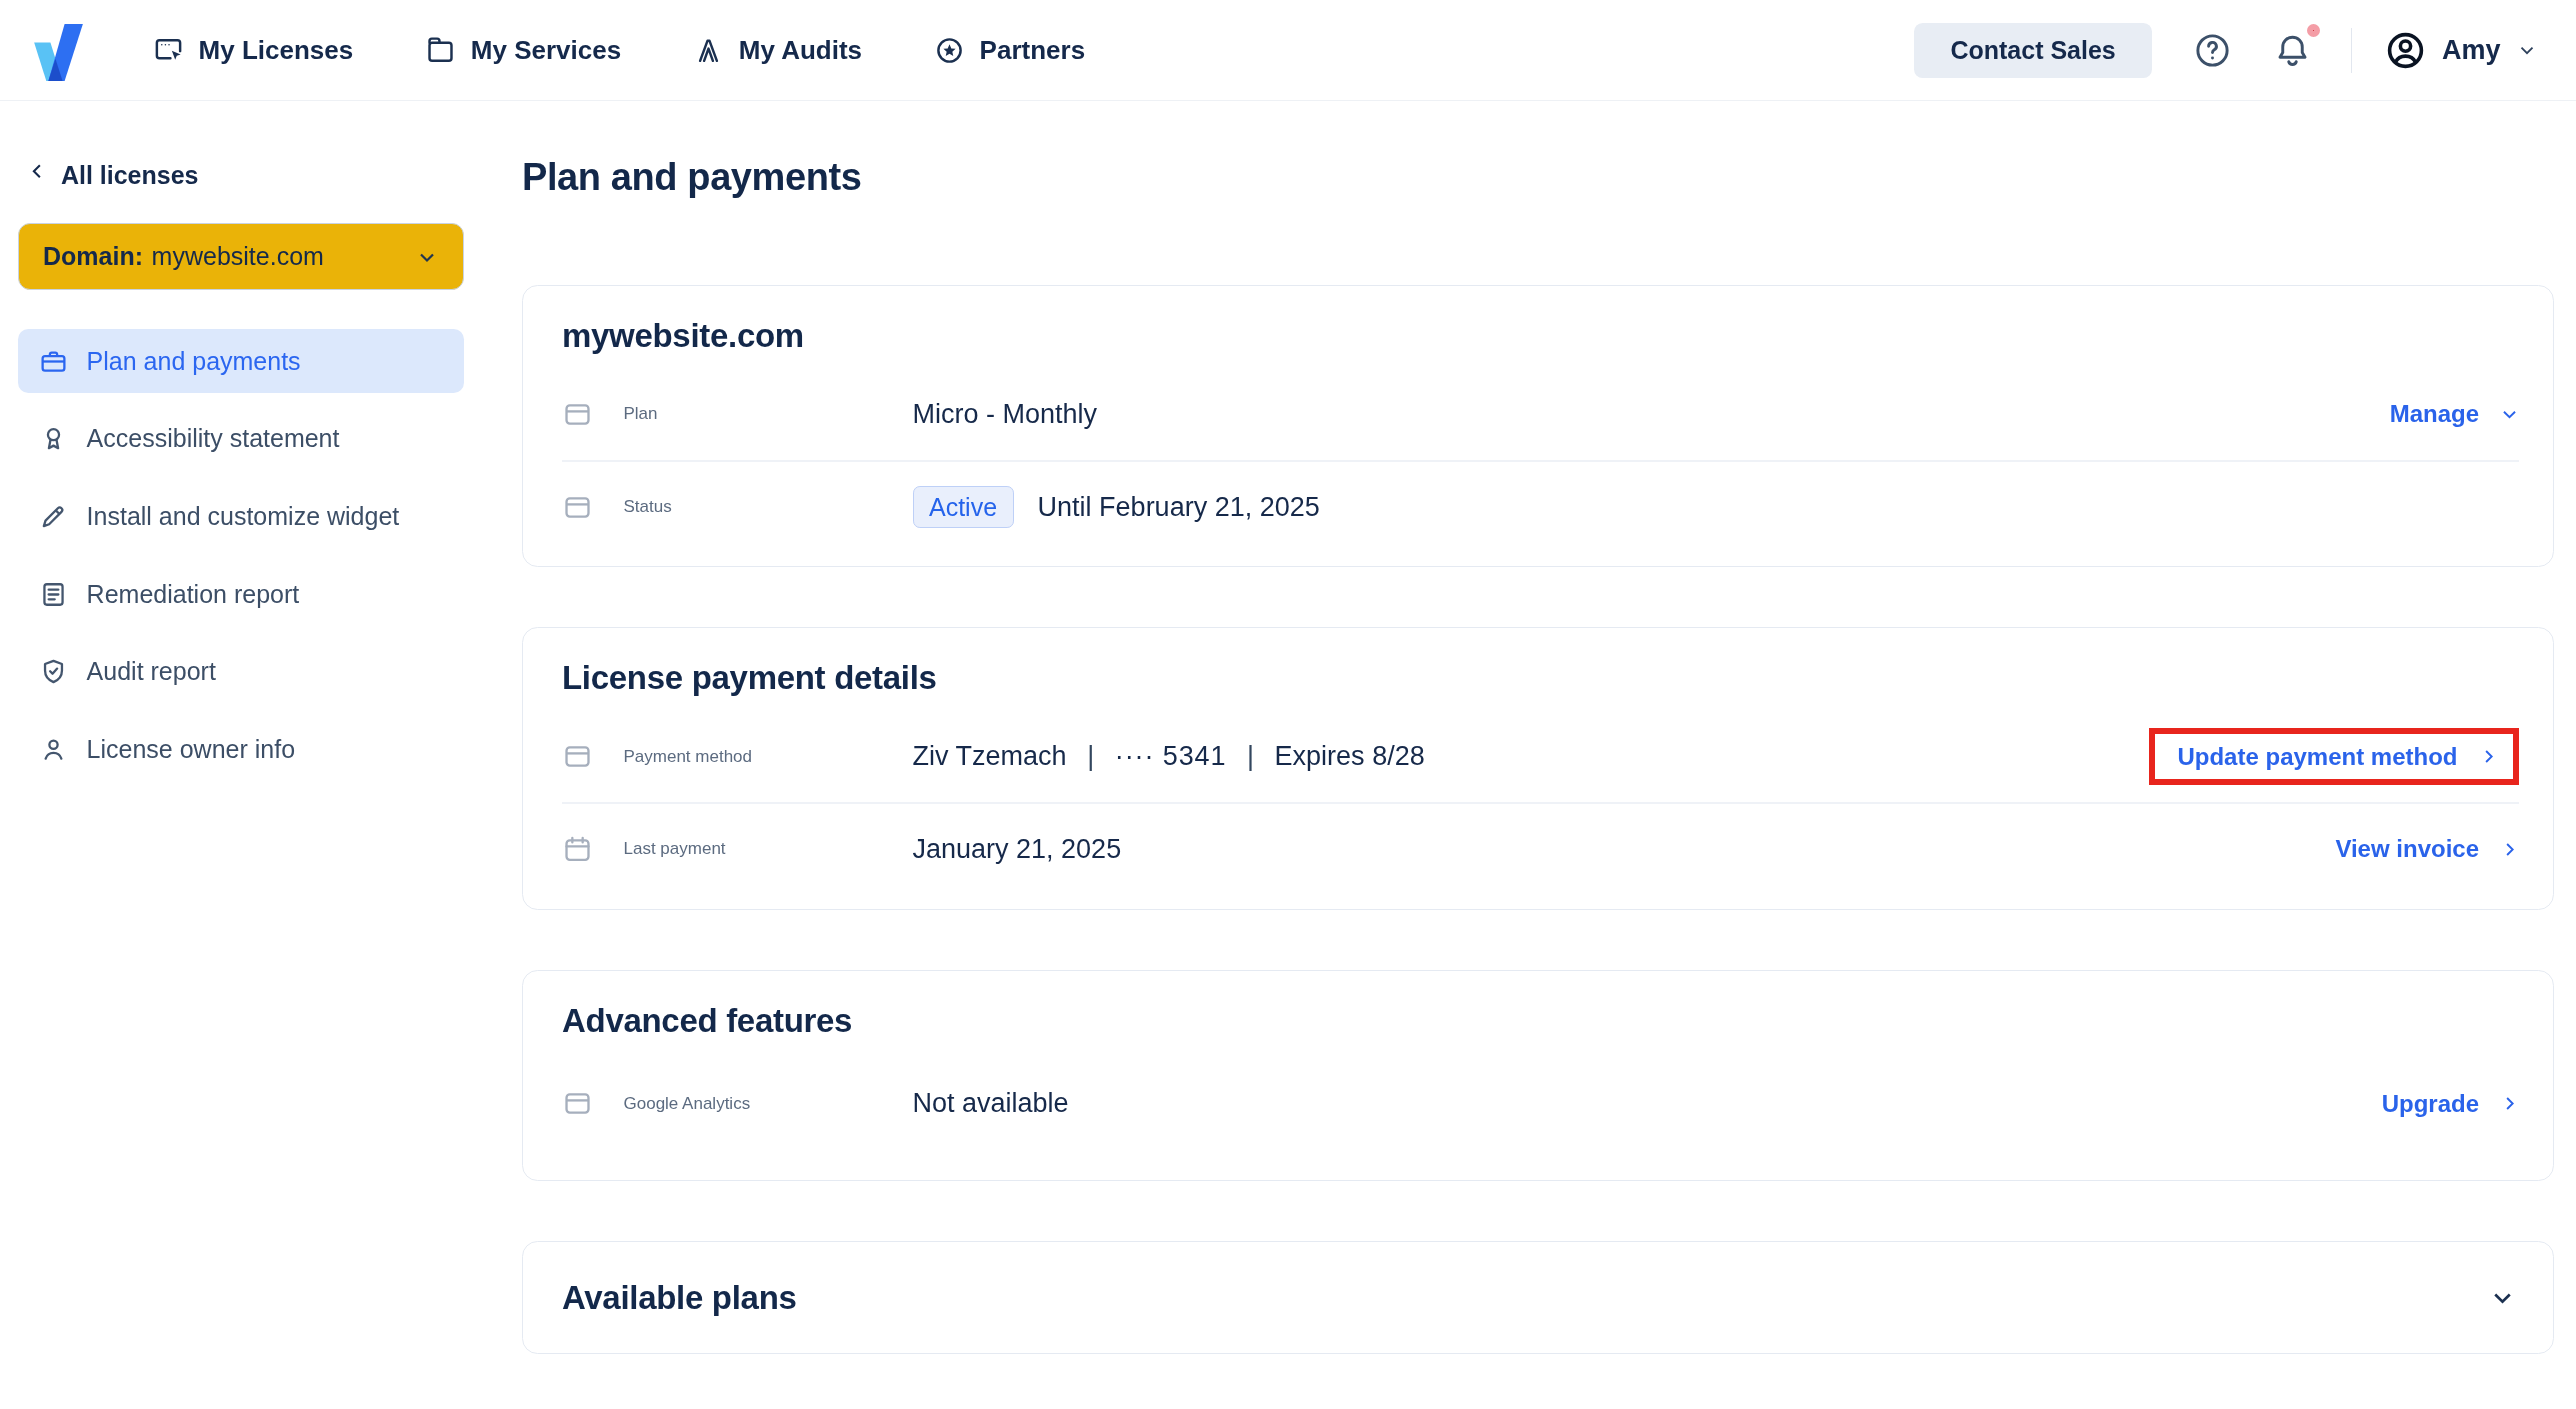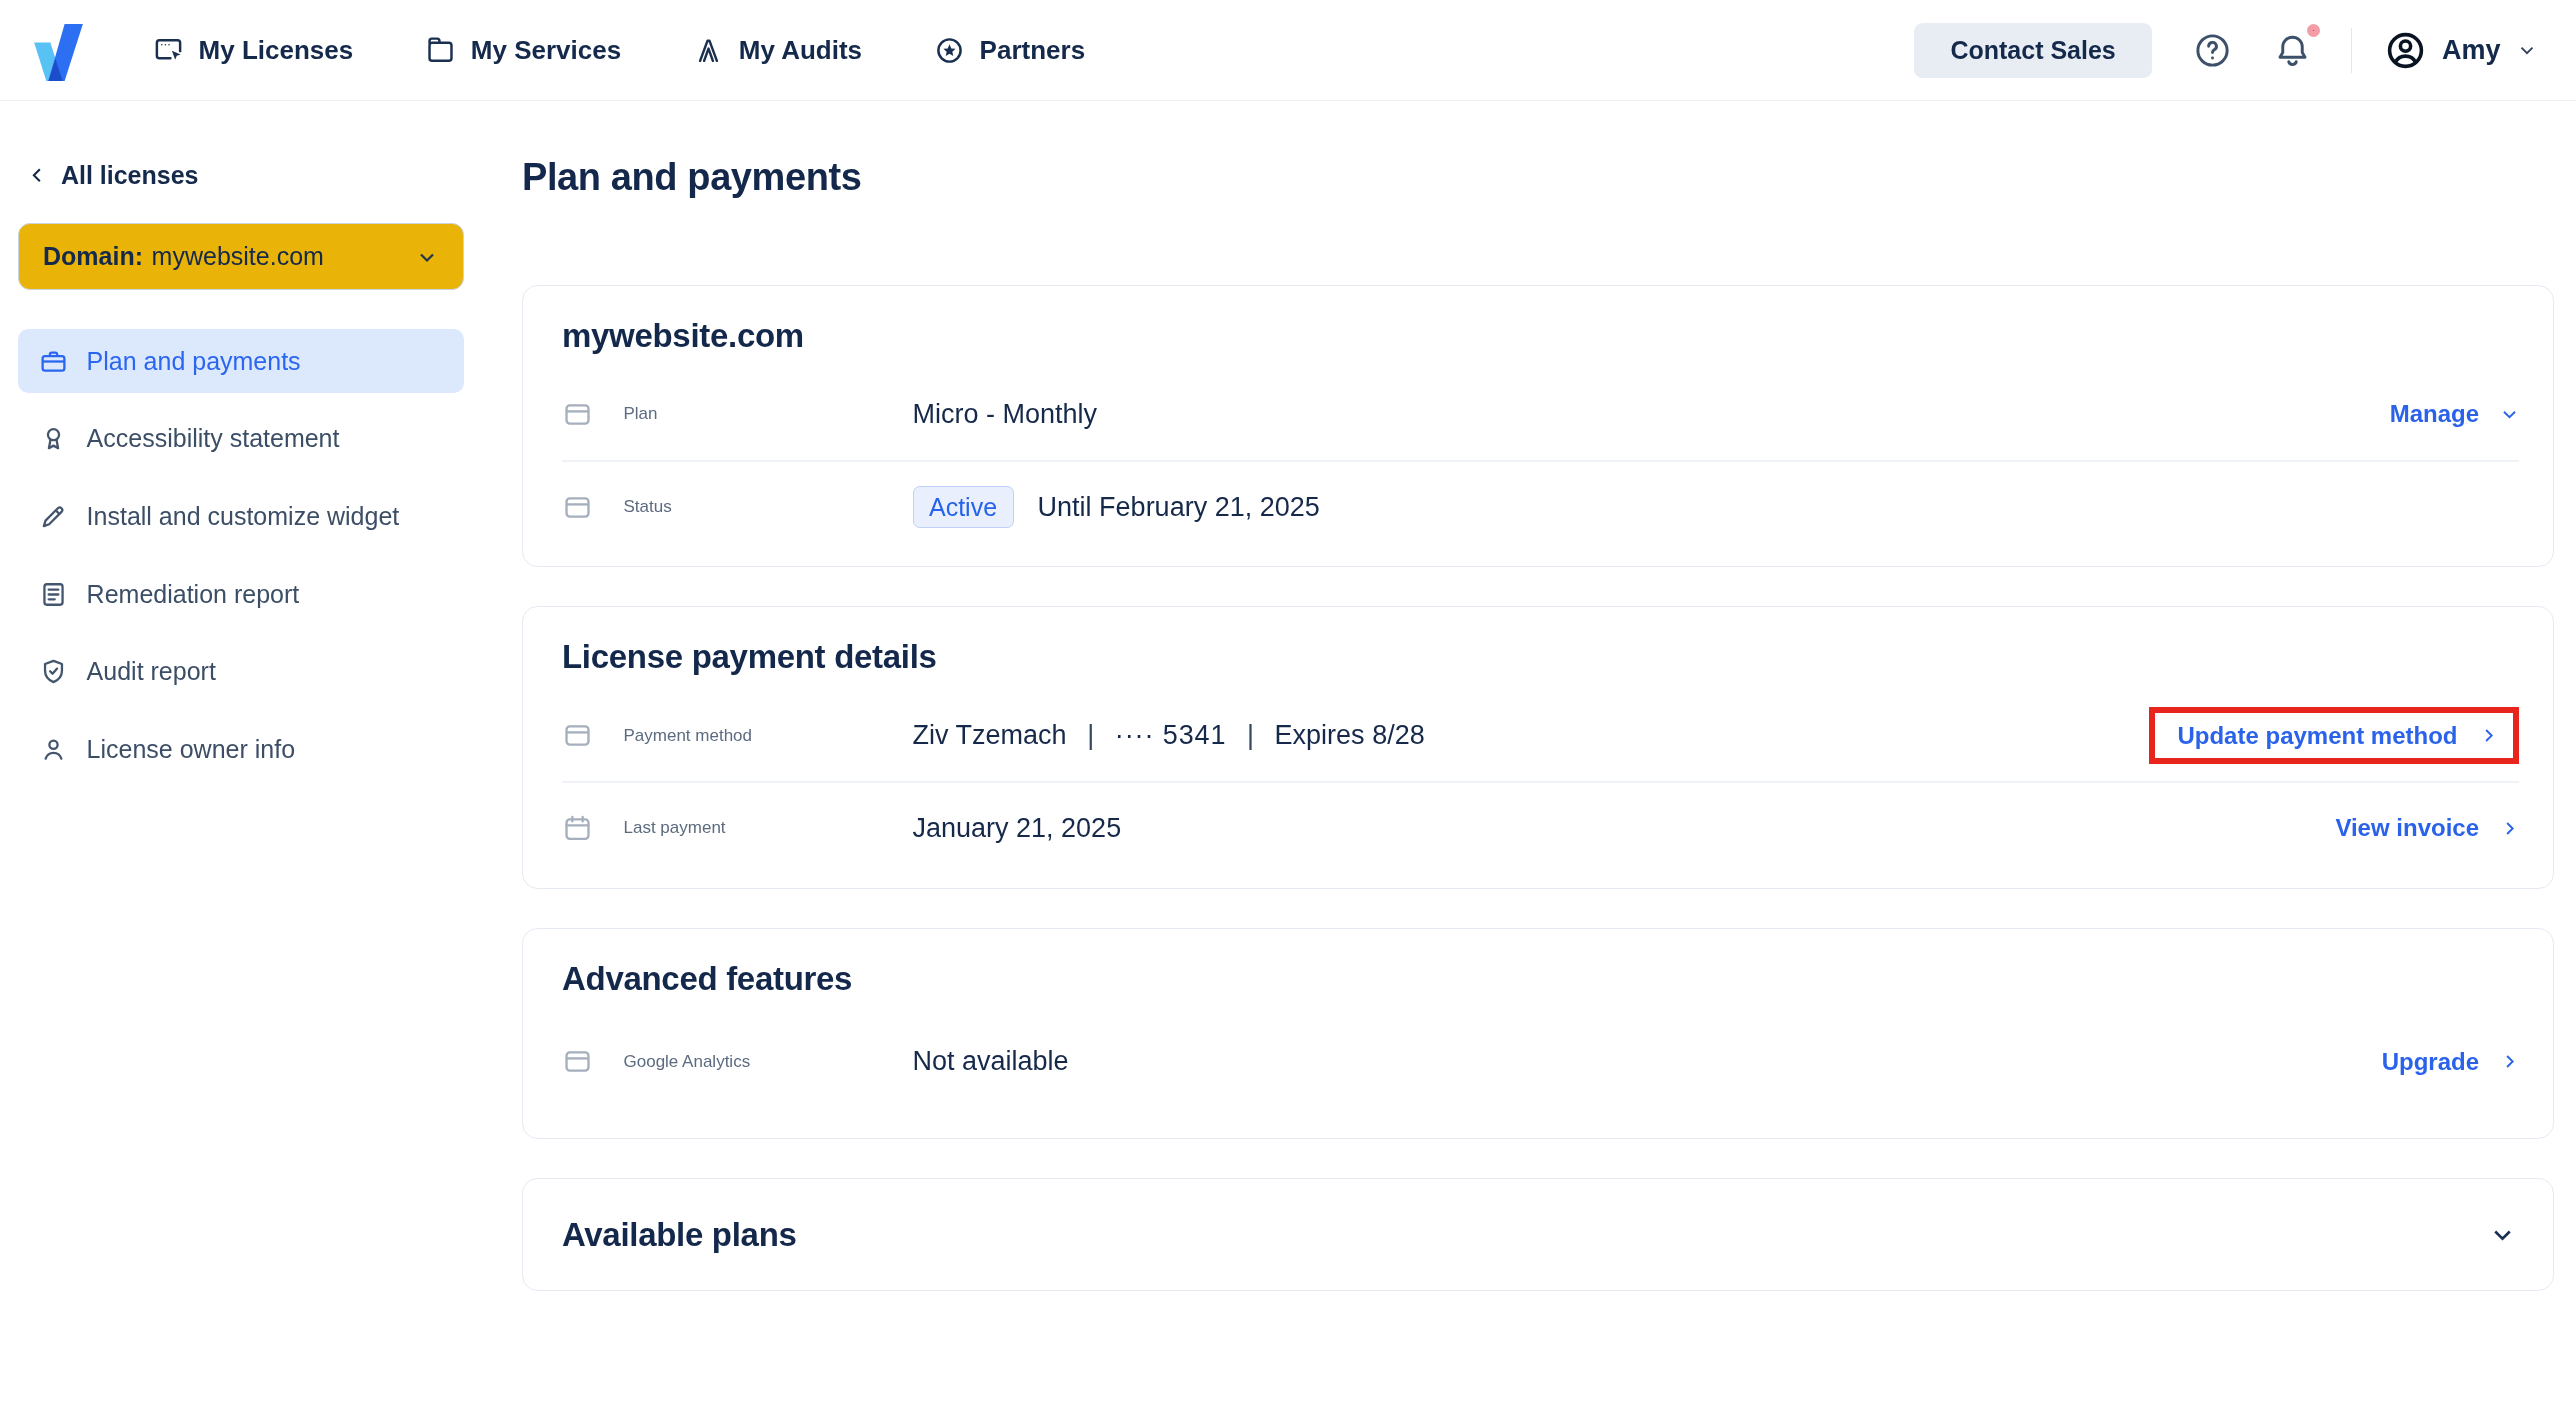--- a/index.html
+++ b/index.html
@@ -27,35 +27,35 @@
   .bell-dot { position:absolute; top:-6.9px; right:-8.6px; width:13.7px; height:13.7px; background:#C3161C; border:6px solid #F49DA6; border-radius:50%; }
   .v-divider { width:1.7px; height:45px; background:#E2E7EF; margin:0 33px 0 39px; }
   .user { display:flex; align-items:center; gap:15.5px; cursor:pointer; }
   .user svg.avatar { width:41px; height:41px; color:#0A1322; }
   .user-name { font-size:27px; font-weight:600; color:#15294B; }
   .user svg.chev { width:22px; height:22px; color:#2E415C; }
 
   
   .layout { display:flex; align-items:flex-start; }
   .sidebar { width:483px; flex-shrink:0; padding:0 19px 0 18px; }
-  .back { margin-top:60px; display:flex; align-items:center; gap:13.7px; font-size:25px; font-weight:700; color:#15294B; cursor:pointer; padding-left:8.6px; }
+  .back { margin-top:60px; display:flex; gap:13.7px; font-size:25px; font-weight:700; color:#15294B; cursor:pointer; padding-left:8.6px; }
   .back svg { width:20.6px; height:20.6px; }
   .domain-select { margin-top:33px; height:67px; border:1.7px solid #C9D3E2; border-radius:12px; display:flex; align-items:center; justify-content:space-between; padding:0 24px; font-size:25px; cursor:pointer; background:#eab308; }
   .domain-select .lab { font-weight:700; margin-right:8.6px; }
   .domain-select svg { width:24px; height:24px; color:#22364F; }
   .menu { margin-top:39px; display:flex; flex-direction:column; gap:13.7px; }
   .menu-item { height:64px; display:flex; align-items:center; gap:19px; padding:0 20.6px; border-radius:10.3px; font-size:25px; color:#3C4E66; cursor:pointer; }
   .menu-item svg { width:29px; height:29px; color:#44566E; flex-shrink:0; }
   .menu-item.active { background:#DCE8FC; color:#2B66F0; font-weight:500; }
   .menu-item.active svg { color:#2B66F0; }
 
   
   .main { flex:1; padding:0 22px 0 39px; }
   h1 { font-size:38px; font-weight:700; letter-spacing:-0.4px; margin:55px 0 0; color:#13284A; }
-  .card { border:1.7px solid #E5EAF2; border-radius:15.5px; margin-top:39px; padding:26px 34px 13.7px 39px; background:#fff; }
+  .card { border:1.7px solid #E5EAF2; border-radius:15.5px; margin-top:60px; padding:26px 34px 13.7px 39px; background:#fff; }
   .card.first { margin-top:86px; }
   .card h2 { font-size:33px; font-weight:700; letter-spacing:-0.3px; margin:5.2px 0 13.7px; color:#13284A; }
   .row { display:flex; align-items:center; min-height:91px; }
   .row-divider { height:1.7px; background:#EFF2F7; }
   .row-icon { width:34px; color:#A6AFBD; flex-shrink:0; }
   .row-icon svg { width:31px; height:31px; }
   .row-label { width:289px; margin-left:27.5px; font-size:17px; color:#5C6B80; flex-shrink:0; }
   .row-value { font-size:27px; font-weight:500; color:#16294A; display:flex; align-items:center; }
   .row-action { margin-left:auto; display:flex; align-items:center; gap:21px; color:#2A63EA; font-size:24px; font-weight:700; cursor:pointer; white-space:nowrap; }
   .row-action svg { width:19px; height:19px; }

